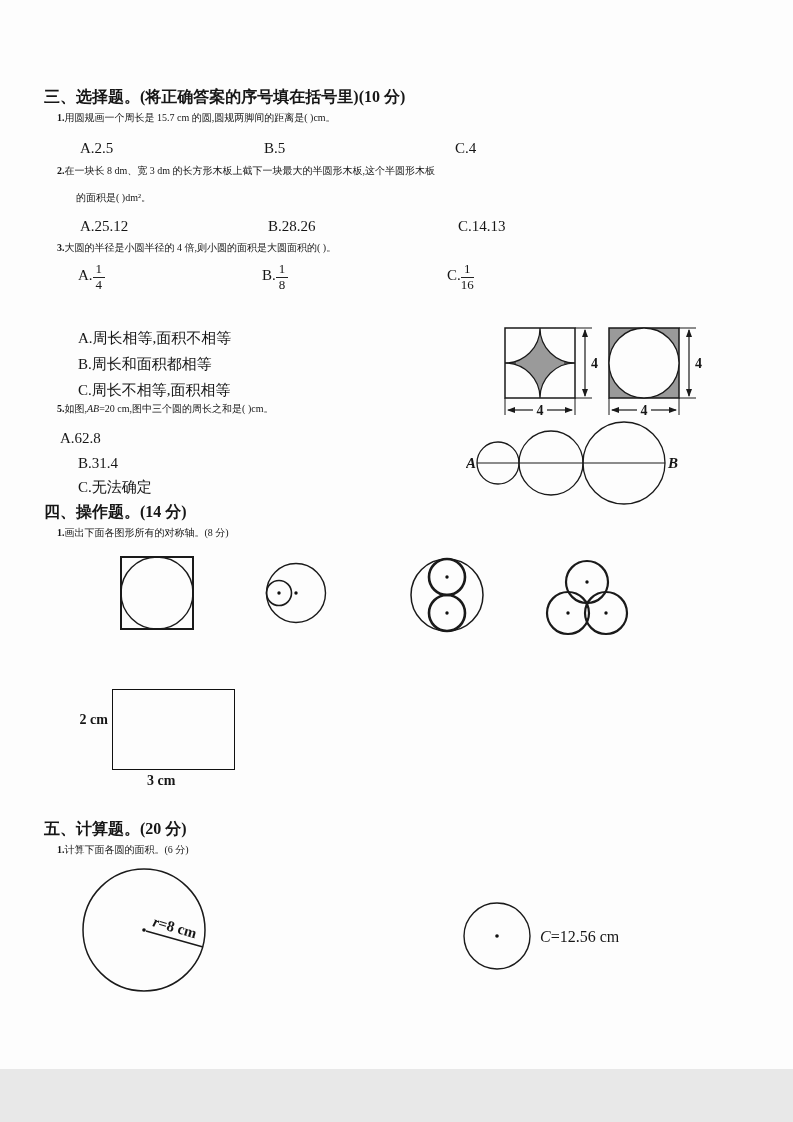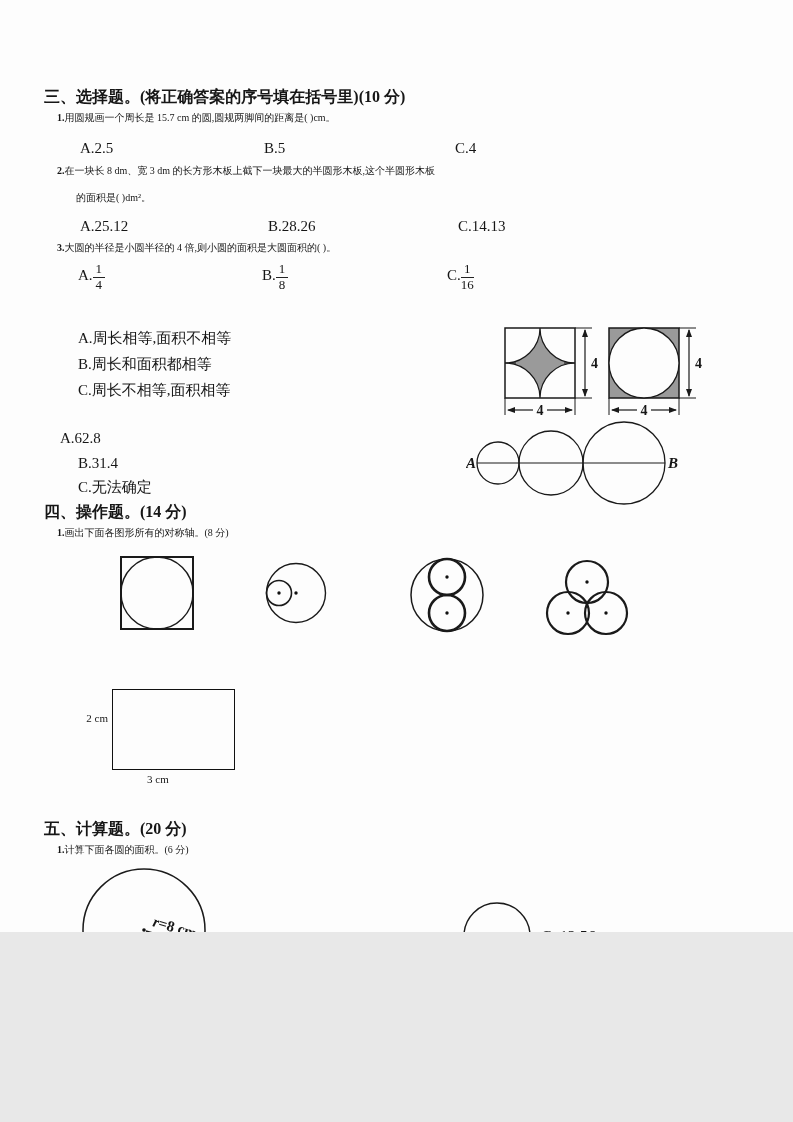--- a/index.html
+++ b/index.html
@@ -1,34 +1,34 @@
 <!DOCTYPE html>
 <html><head>
 <meta charset="utf-8">
 <style>
   html,body{margin:0;padding:0;background:#e8e8e8;}
   .page{
-    position:relative;width:793px;height:932px;margin:0 auto;
+    position:relative;width:793px;height:1069px;margin:0 auto;
     background:#fdfdfd;overflow:hidden;
     font-family:"Liberation Serif","DejaVu Serif",serif;
     color:#161616;
   }
   .line{position:absolute;white-space:nowrap;font-size:10px;line-height:1.35;}
   .heading{font-size:16px;}
   .heading .t{font-weight:bold;}
   .heading .n{font-weight:600;}
   .qnum{font-weight:bold;}
   .opt{font-size:15px;}
   .frac{display:inline-block;text-align:center;font-size:13px;line-height:1.15;vertical-align:-9px;}
   .frac .fn{display:block;border-bottom:1.2px solid #222;padding:0 3px;}
   .frac .fd{display:block;}
   .fig{position:absolute;}
   svg text{font-family:"Liberation Serif","DejaVu Serif",serif;fill:#161616;}
   .rect-fig{position:absolute;border:1.8px solid #111;background:transparent;}
-  .dim-label{position:absolute;font-weight:normal;font-size:11px;white-space:nowrap;}
+  .dim-label{position:absolute;font-weight:bold;font-size:14px;white-space:nowrap;}
   .footer{position:absolute;width:100%;text-align:center;font-weight:bold;font-size:14px;}
   i.ser{font-style:italic;}
 </style>
 </head>
 <body>
 
 <div class="page">
 
   <div class="line heading" style="top:86px;left:44px">
     <span class="t">三、选择题。</span><span class="n">(将正确答案的序号填在括号里)(10 分)</span>
@@ -97,20 +97,23 @@
       <path d="M192,14 L192,80" stroke="#1a1a1a" stroke-width="1.2" marker-start="url(#arw)" marker-end="url(#arw)"></path>
       <text x="198" y="52" font-size="14" font-weight="bold">4</text>
       <line x1="112" y1="82" x2="112" y2="99" stroke="#1a1a1a" stroke-width="1"></line>
       <line x1="182" y1="82" x2="182" y2="99" stroke="#1a1a1a" stroke-width="1"></line>
       <path d="M140,94 L115,94" stroke="#1a1a1a" stroke-width="1.2" marker-end="url(#arw)"></path>
       <path d="M154,94 L179,94" stroke="#1a1a1a" stroke-width="1.2" marker-end="url(#arw)"></path>
       <text x="147" y="99" font-size="14" font-weight="bold" text-anchor="middle">4</text>
     </g>
   </svg>
 
+  <div class="line" style="top:402px;left:57px">
+    <span class="qnum">5.</span><span>如图,</span><i class="ser">AB</i><span>=20 cm,图中三个圆的周长之和是(      )cm。</span>
+  </div>
   <div class="line opt" style="top:428px;left:60px">A.62.8</div>
   <div class="line opt" style="top:453px;left:78px">B.31.4</div>
   <div class="line opt" style="top:477px;left:78px">C.无法确定</div>
 
   <svg class="fig" style="top:416px;left:466px" width="230" height="96" viewBox="0 0 230 96">
     <circle cx="32" cy="47" r="21" fill="none" stroke="#1a1a1a" stroke-width="1.3"></circle>
     <circle cx="85" cy="47" r="32" fill="none" stroke="#1a1a1a" stroke-width="1.3"></circle>
     <circle cx="158" cy="47" r="41" fill="none" stroke="#1a1a1a" stroke-width="1.3"></circle>
     <line x1="11" y1="47" x2="199" y2="47" stroke="#1a1a1a" stroke-width="1.2"></line>
     <text x="0" y="52" font-size="15" font-style="italic" font-weight="bold">A</text>

